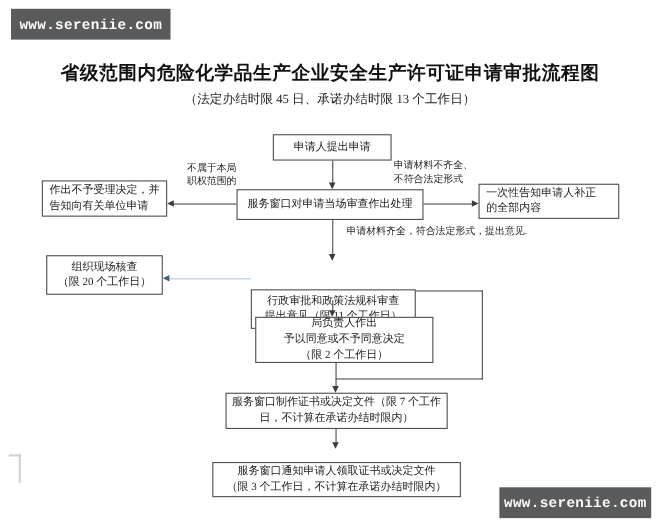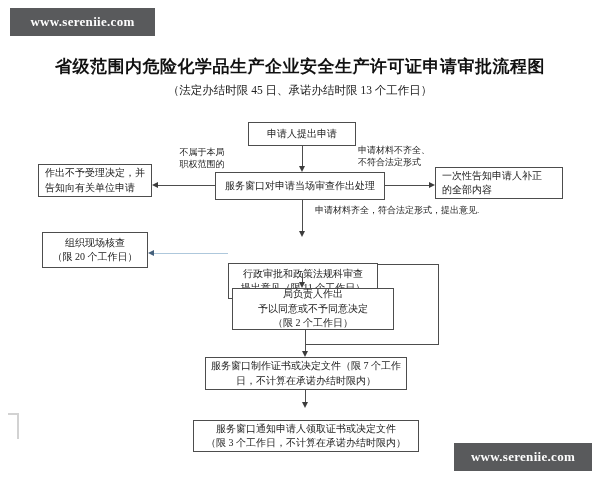--- a/index.html
+++ b/index.html
@@ -1,21 +1,21 @@
 <!DOCTYPE html>
 <html><head>
 <meta charset="utf-8">
 <style>
   html,body{margin:0;padding:0;background:#ffffff;}
   .page{position:relative;width:600px;height:480px;background:#ffffff;overflow:hidden;
         font-family:"Liberation Serif", serif;color:#1a1a1a;}
 
   
   .wm{position:absolute;background:#595a5c;color:#fdfdfd;display:flex;align-items:center;justify-content:center;
-      font-family:Liberation Serif, serif;font-weight:700;font-size:13px;letter-spacing:0.3px;}
+      font-family:Liberation Mono, monospace;font-weight:700;font-size:13px;letter-spacing:0.3px;}
   .wm-top{left:10px;top:8px;width:145px;height:28px;}
   .wm-bottom{right:8px;bottom:9px;width:138px;height:28px;}
 
   
   .title{position:absolute;left:0;top:55px;width:100%;text-align:center;
          font-weight:700;font-size:17px;letter-spacing:0.5px;color:#111;}
   .subtitle{position:absolute;left:0;top:83px;width:100%;text-align:center;
             font-size:11.5px;color:#222;}
 
   
@@ -74,21 +74,21 @@
   <div class="box" style="left:232px;top:288px;width:162px;height:42px;">局负责人作出
 予以同意或不予同意决定
 （限 2 个工作日）</div>
 
   <div class="box" style="left:205px;top:357px;width:202px;height:33px;">服务窗口制作证书或决定文件（限 7 个工作
 日，不计算在承诺办结时限内）</div>
 
   <div class="box" style="left:193px;top:408px;width:226px;height:32px;margin-top:12px;">服务窗口通知申请人领取证书或决定文件
 （限 3 个工作日，不计算在承诺办结时限内）</div>
 
-  <div class="ann" style="left:170px;top:146px;width:64px;text-align:center;">不属于本局
+  <div class="ann" style="left:170px;top:146px;width:64px;">不属于本局
 职权范围的</div>
   <div class="ann" style="left:358px;top:144px;width:90px;">申请材料不齐全、
 不符合法定形式</div>
   <div class="ann" style="left:315px;top:204px;width:190px;">申请材料齐全，符合法定形式，提出意见.</div>
 
   <div class="vline" style="left:302px;top:146px;height:21px;"></div>
   <div class="ah ah-down" style="left:299px;top:166px;"></div>
 
   <div class="hline" style="left:157px;top:185px;width:58px;"></div>
   <div class="ah ah-left" style="left:152px;top:182px;"></div>

